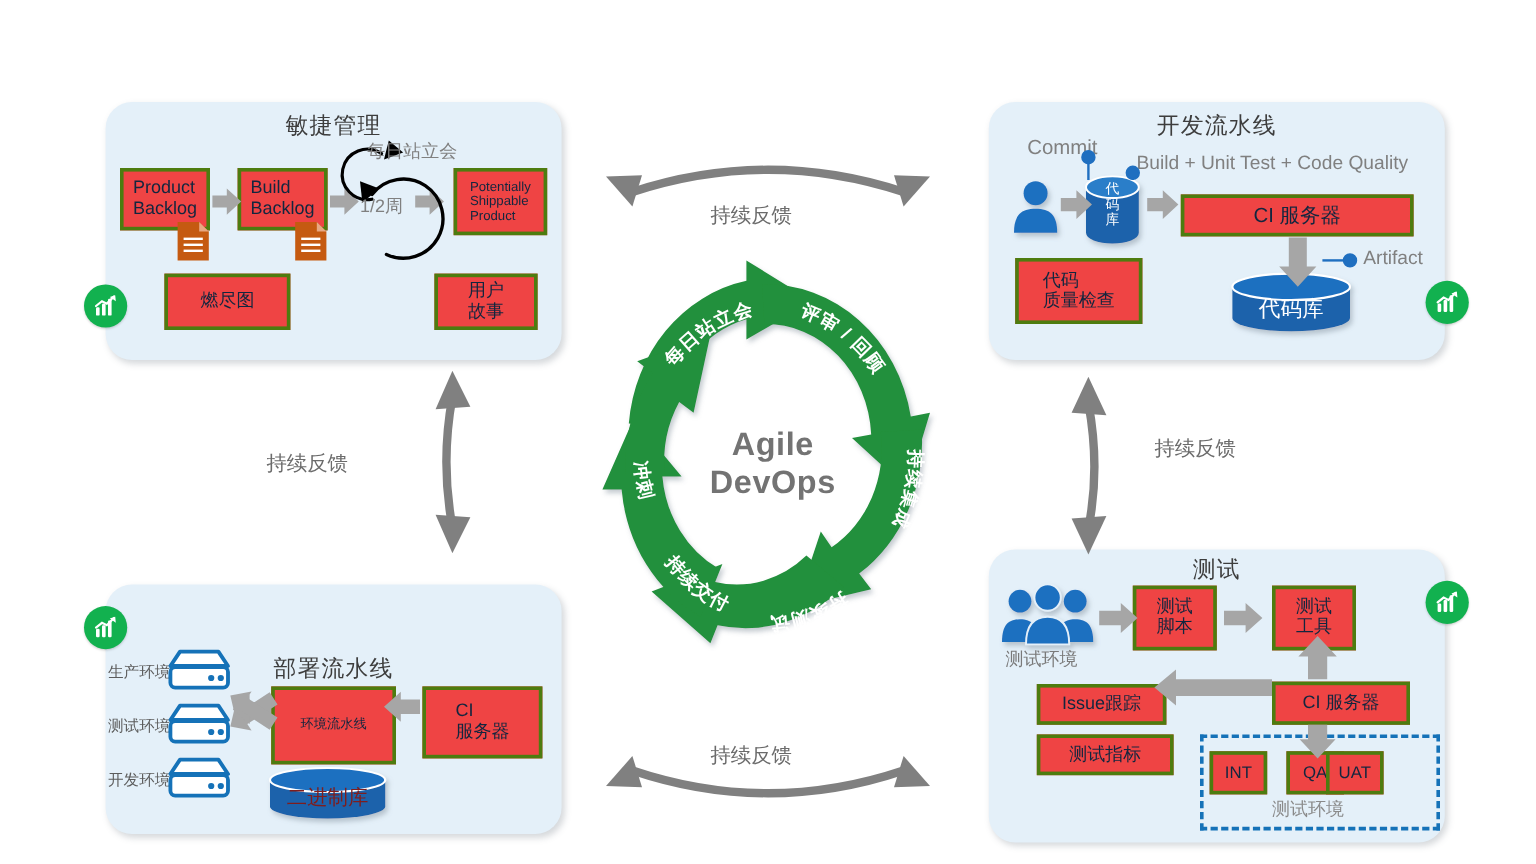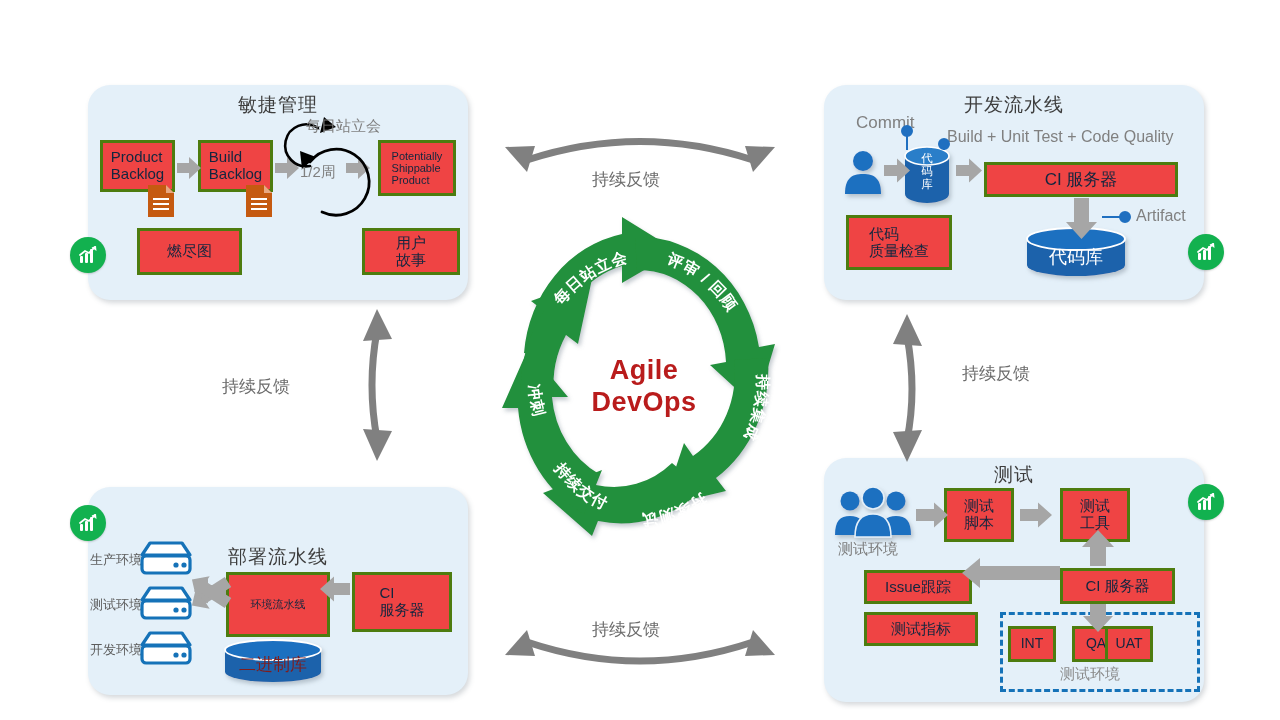--- a/index.html
+++ b/index.html
@@ -32,21 +32,21 @@
   
   .badge{
     position:absolute;width:36px;height:36px;border-radius:50%;
     background:#12b14f;display:flex;align-items:center;justify-content:center;
     box-shadow:0 1px 2px rgba(0,0,0,.18);
   }
 
   
   #wheel{position:absolute;}
   .wheel-center{
-    position:absolute;text-align:center;font-weight:bold;color:#b91c1c;
+    position:absolute;text-align:center;font-weight:bold;color:#737373;
     font-size:27px;line-height:1.18;letter-spacing:.5px;
   }
   .arc-label{
     fill:#ffffff;font-family:"Liberation Sans",sans-serif;font-size:15.5px;
     font-weight:bold;letter-spacing:1px;
   }
 </style>
 </head>
 <body>
 
@@ -89,21 +89,21 @@
       <span>Potentially</span>
       <span>Shippable</span>
       <span>Product</span>
     </div>
   </div>
 
   <div class="nbox" style="left:137px;top:228px;width:105px;height:47px;font-size:15px;">
     <span>燃尽图</span>
   </div>
 
-  <div class="nbox" style="left:362px;top:228px;width:98px;height:47px;font-size:15px;">
+  <div class="nbox" style="left:362px;top:228px;width:86px;height:47px;font-size:15px;">
     <div>
       <span>用户</span>
       <span>故事</span>
     </div>
   </div>
 
   <svg style="position:absolute;left:88px;top:85px;" width="382" height="218">
 
     <g fill="#a6a6a6">
       <path d="M89,78 h12 v-6 l12,11 l-12,11 v-6 h-12 z"></path>

